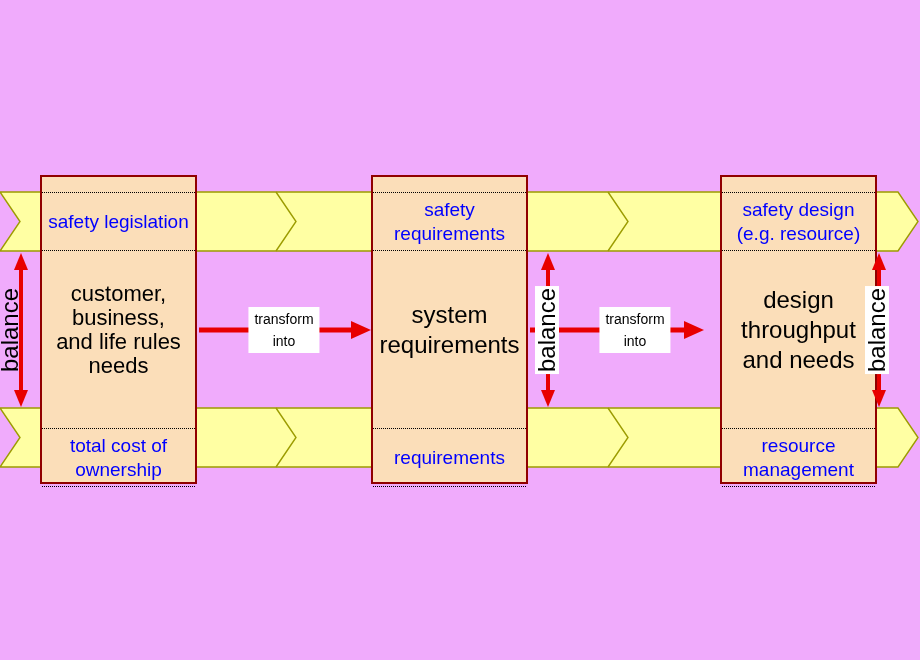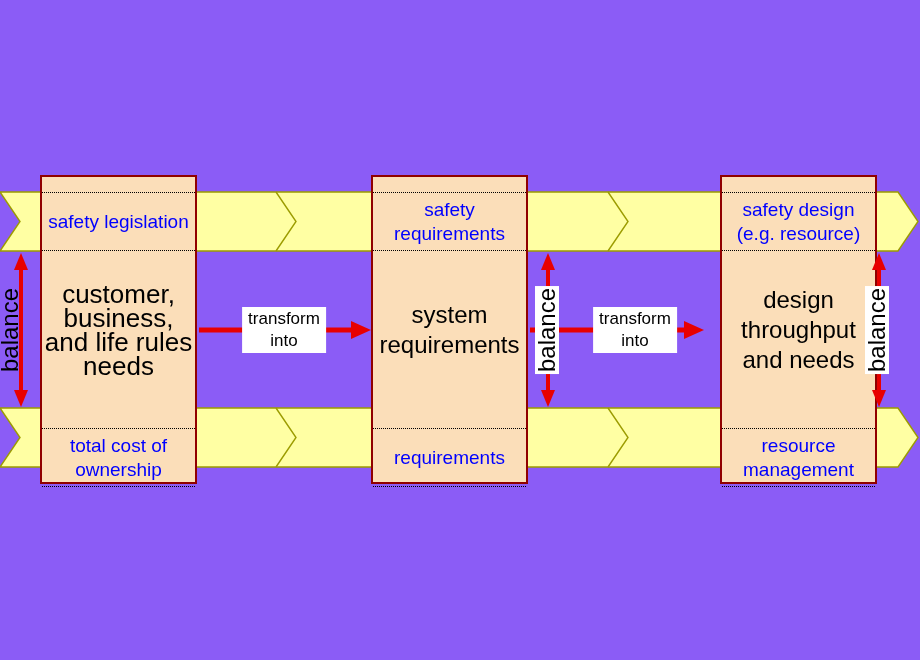--- a/index.html
+++ b/index.html
@@ -1,17 +1,17 @@
 <!DOCTYPE html>
 <html><head>
 <meta charset="utf-8">
 <style>
   html,body{margin:0;padding:0;background:#fff;}
   .stage{
-    position:relative;width:920px;height:660px;background:#8b5cf6;
+    position:relative;width:920px;height:660px;background:#f0abfc;
     font-family:"Liberation Sans",sans-serif;overflow:hidden;
   }
   svg.layer{position:absolute;left:0;top:0;width:920px;height:660px;pointer-events:none;}
 
   
   .band{fill:#FFFFA3;stroke:#9C9C00;stroke-width:1.4;}
   .seam{fill:none;stroke:#9C9C00;stroke-width:1.4;}
 
   
   .box{
@@ -23,32 +23,32 @@
     display:flex;flex-direction:column;justify-content:center;
     text-align:center;
   }
   .bandsect{
     height:59px;border-top:1px dotted #000;border-bottom:1px dotted #000;
     color:#0000FF;font-size:19px;line-height:24px;
   }
   .sect.top{top:15px;}
   .sect.bottom{top:231px;margin-top:20px;}
   .sect.main{top:74px;height:157px;color:#000;}
-  .main-sm{font-size:26px;line-height:24px;}
+  .main-sm{font-size:22px;line-height:24px;}
   .main-lg{font-size:24px;line-height:30px;}
 
   
   .rline{stroke:#E80000;stroke-width:5;}
   .bline{stroke:#E80000;stroke-width:4;}
   .rhead{fill:#E80000;}
 
   
   .transform-label{
     position:absolute;transform:translate(-50%,-50%);
-    font-size:17px;line-height:22px;color:#000;text-align:center;
+    font-size:14px;line-height:22px;color:#000;text-align:center;
     background:#FFFFFF;padding:1px 6px;white-space:nowrap;
   }
   .balance-label{
     position:absolute;transform:translate(-50%,-50%) rotate(-90deg);
     font-size:24px;line-height:24px;color:#000;text-align:center;
     background:#FFFFFF;padding:0 2px;white-space:nowrap;
   }
   .balance-label.nobg{background:transparent;}
 </style>
 </head>

